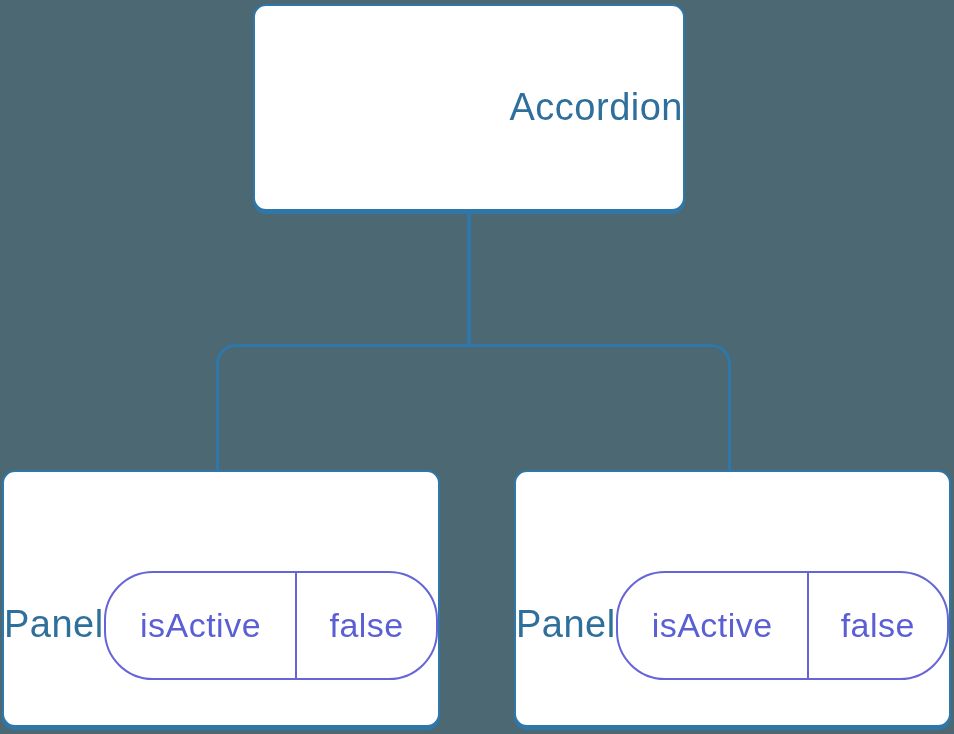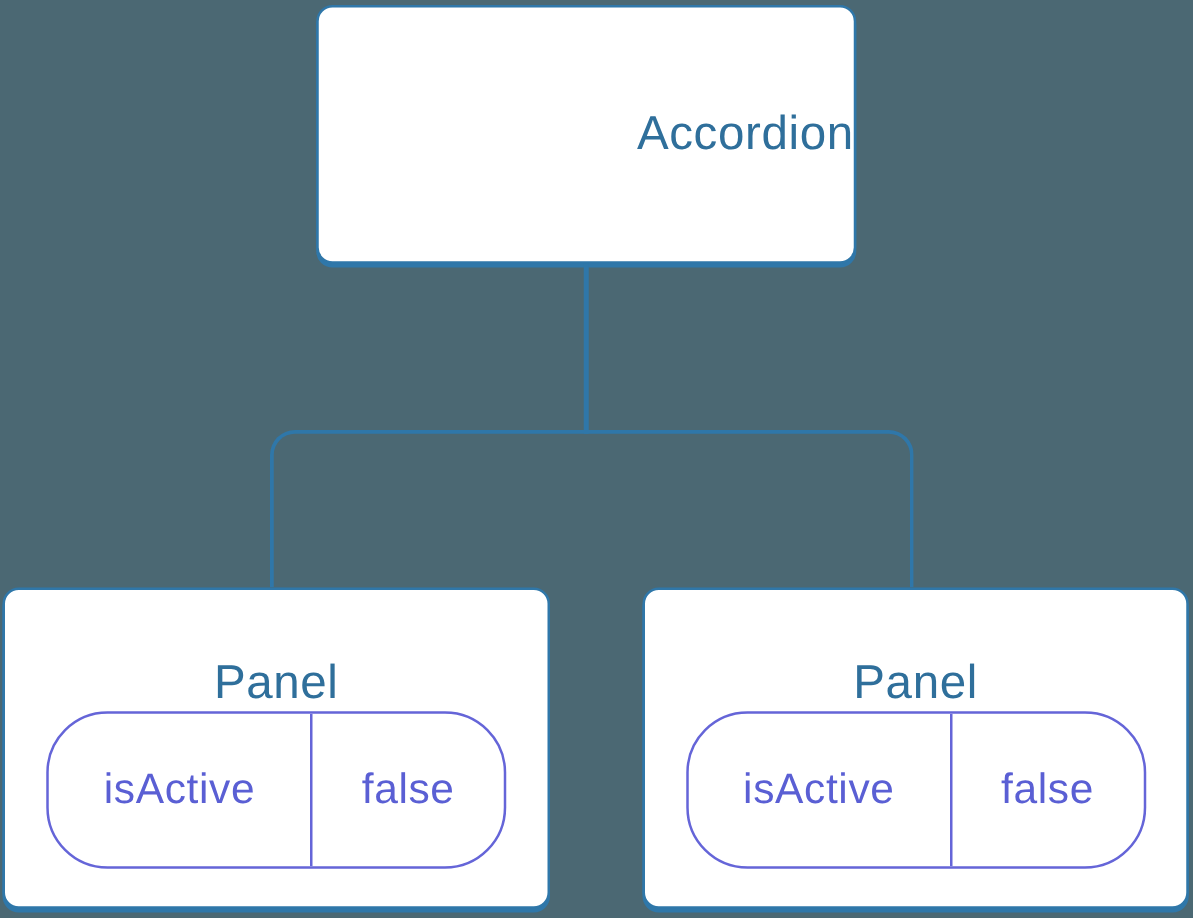--- a/index.html
+++ b/index.html
@@ -40,21 +40,21 @@
   .node-title {
     color: var(--title-blue);
     font-size: 38px;
     line-height: 1.15;
     letter-spacing: 0.5px;
   }
 
   .node-panel {
     top: 470px;
     width: 438px; height: 257px;
-    display: flex; flex-direction: column; align-items: center;
+    display: flex; align-items: center;
     padding-top: 53px;
   }
   .node-panel.left  { left: 2px; }
   .node-panel.right { left: 514px; width: 437px; }
 
   
   .stem {
     position: absolute;
     left: 467px; top: 211px;
     width: 4px; height: 136px;
@@ -66,21 +66,21 @@
     width: 515px; height: 126px;
     border-top: 3px solid var(--blue);
     border-left: 3px solid var(--blue);
     border-right: 3px solid var(--blue);
     border-top-left-radius: 20px;
     border-top-right-radius: 20px;
   }
 
   
   .pill {
-    width: 368px; height: 126px;
+    width: 368px; height: 109px;
     border: 2px solid var(--purple-border);
     border-radius: 49px;
     display: flex;
     overflow: hidden;
     background: var(--node-bg);
   }
   .pill-cell {
     display: flex; align-items: center; justify-content: center;
     color: var(--purple-text);
     font-size: 34px;

